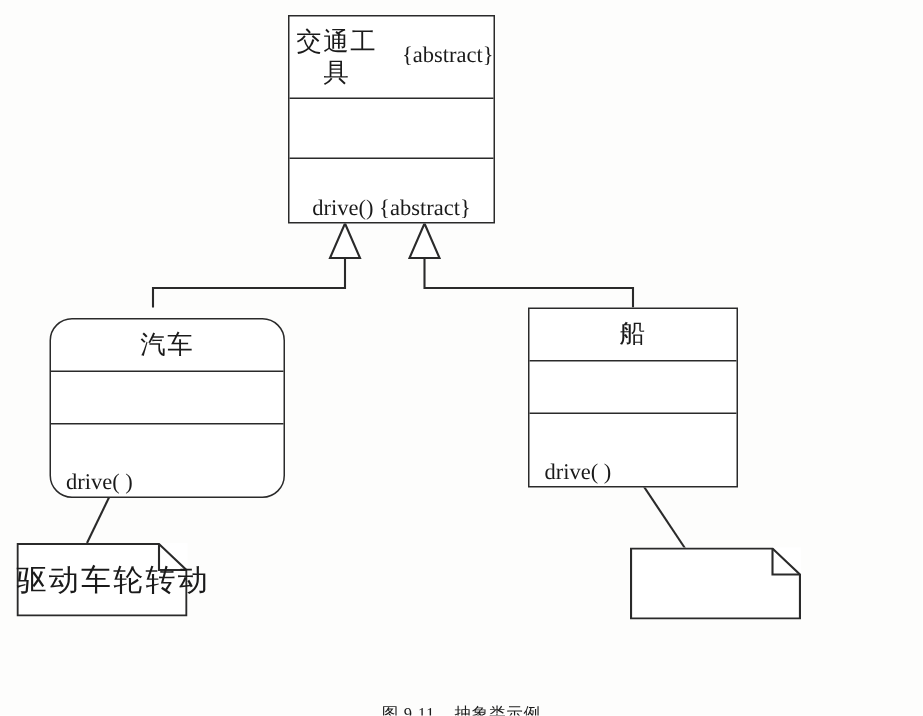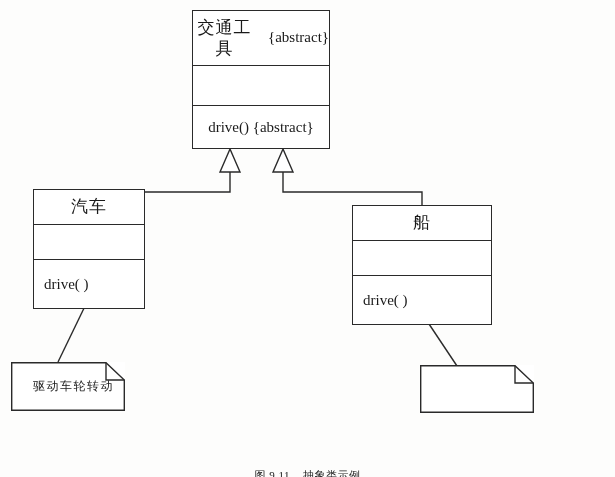--- a/index.html
+++ b/index.html
@@ -40,21 +40,21 @@
   .uml-compartment.name-compartment {
     flex-direction: row;
     justify-content: center;
     align-items: center;
     border-bottom: 1.4px solid #2a2a2a;
   }
   .uml-compartment.attr-compartment {
     border-bottom: 1.4px solid #2a2a2a;
   }
   .uml-compartment.op-compartment {
-    align-items: center;
+    align-items: flex-end;
   }
   .class-title {
     font-size: 17px;
     letter-spacing: 1px;
     line-height: 1.25;
     text-align: center;
   }
   .class-stereotype {
     font-size: 15px;
     line-height: 1.3;
@@ -81,23 +81,23 @@
   .note-shape {
     position: absolute;
     left: 0;
     top: 0;
     width: 100%;
     height: 100%;
   }
   .note-label {
     position: relative;
     z-index: 2;
-    font-size: 12px;
+    font-size: 20px;
     letter-spacing: 1.5px;
-    padding-left: 22px;
+    padding-left: 0;
     white-space: nowrap;
   }
   #figure-caption {
     position: absolute;
     left: 0;
     top: 440px;
     width: 615px;
     text-align: center;
     font-size: 11px;
     letter-spacing: 0.5px;
@@ -131,21 +131,21 @@
     <div class="class-stereotype">{abstract}</div>
   </div>
   <div class="uml-compartment attr-compartment" style="height:40px;">
     <span class="op-text"></span>
   </div>
   <div class="uml-compartment op-compartment" style="flex:1;">
     <span class="op-text centered">drive() {abstract}</span>
   </div>
 </div>
 
-<div class="uml-class" id="class-child-left" style="left:33px; top:189px; width:112px; height:120px;">
+<div class="uml-class" id="class-child-left" style="left:33px; top:212px; width:157px; height:120px;border-radius:15px;">
   <div class="uml-compartment name-compartment" style="height:35px;">
     <div class="class-title">汽车</div>
   </div>
   <div class="uml-compartment attr-compartment" style="height:35px;">
     <span class="op-text"></span>
   </div>
   <div class="uml-compartment op-compartment" style="flex:1;">
     <span class="op-text">drive( )</span>
   </div>
 </div>

